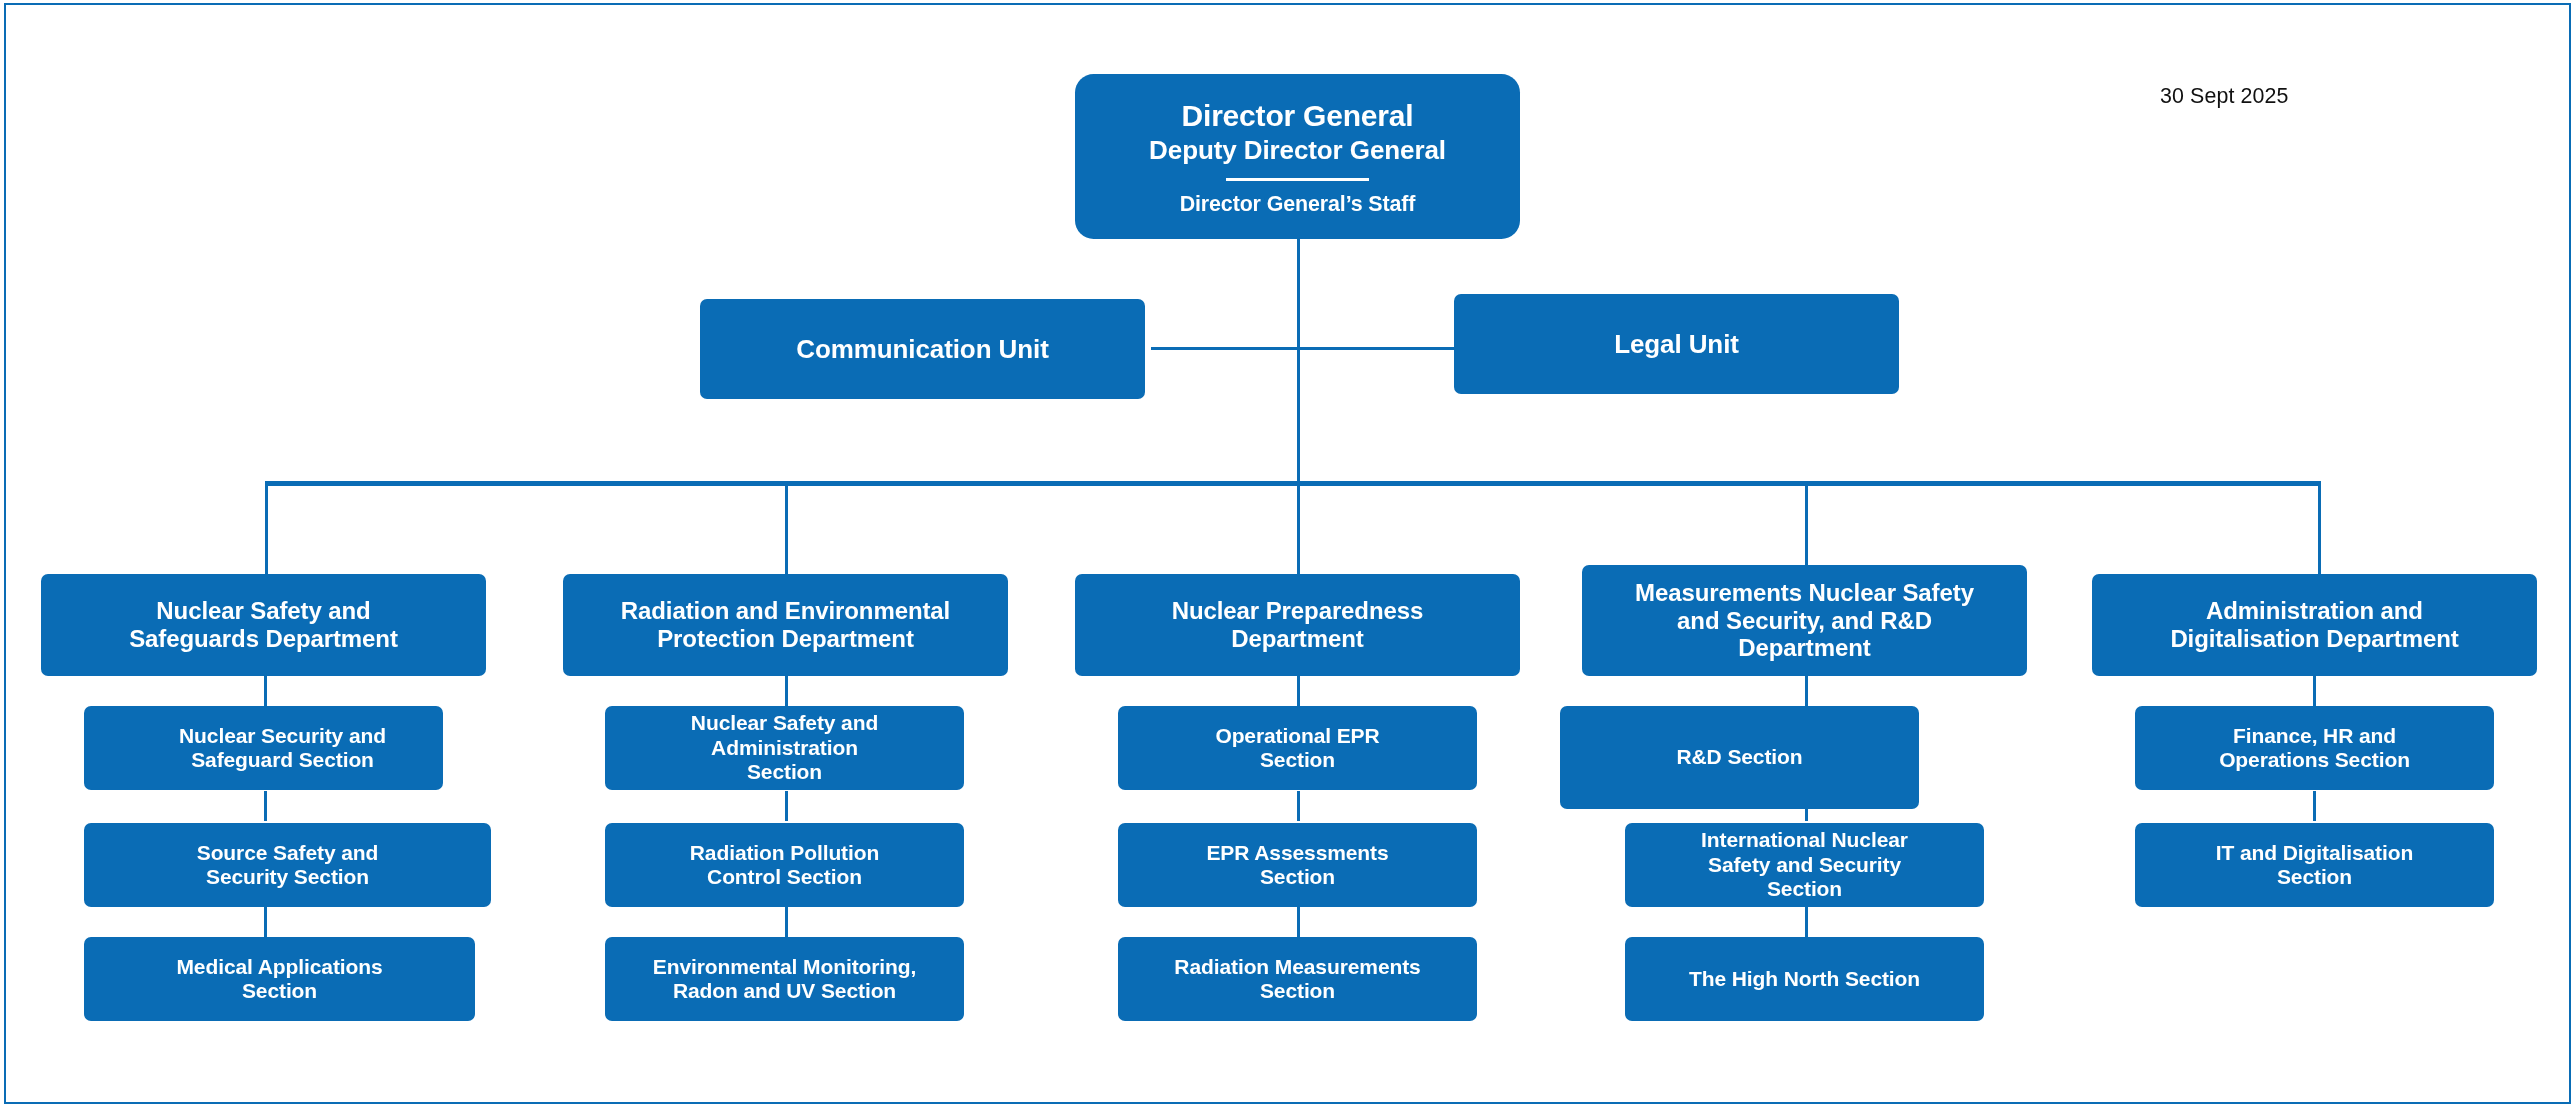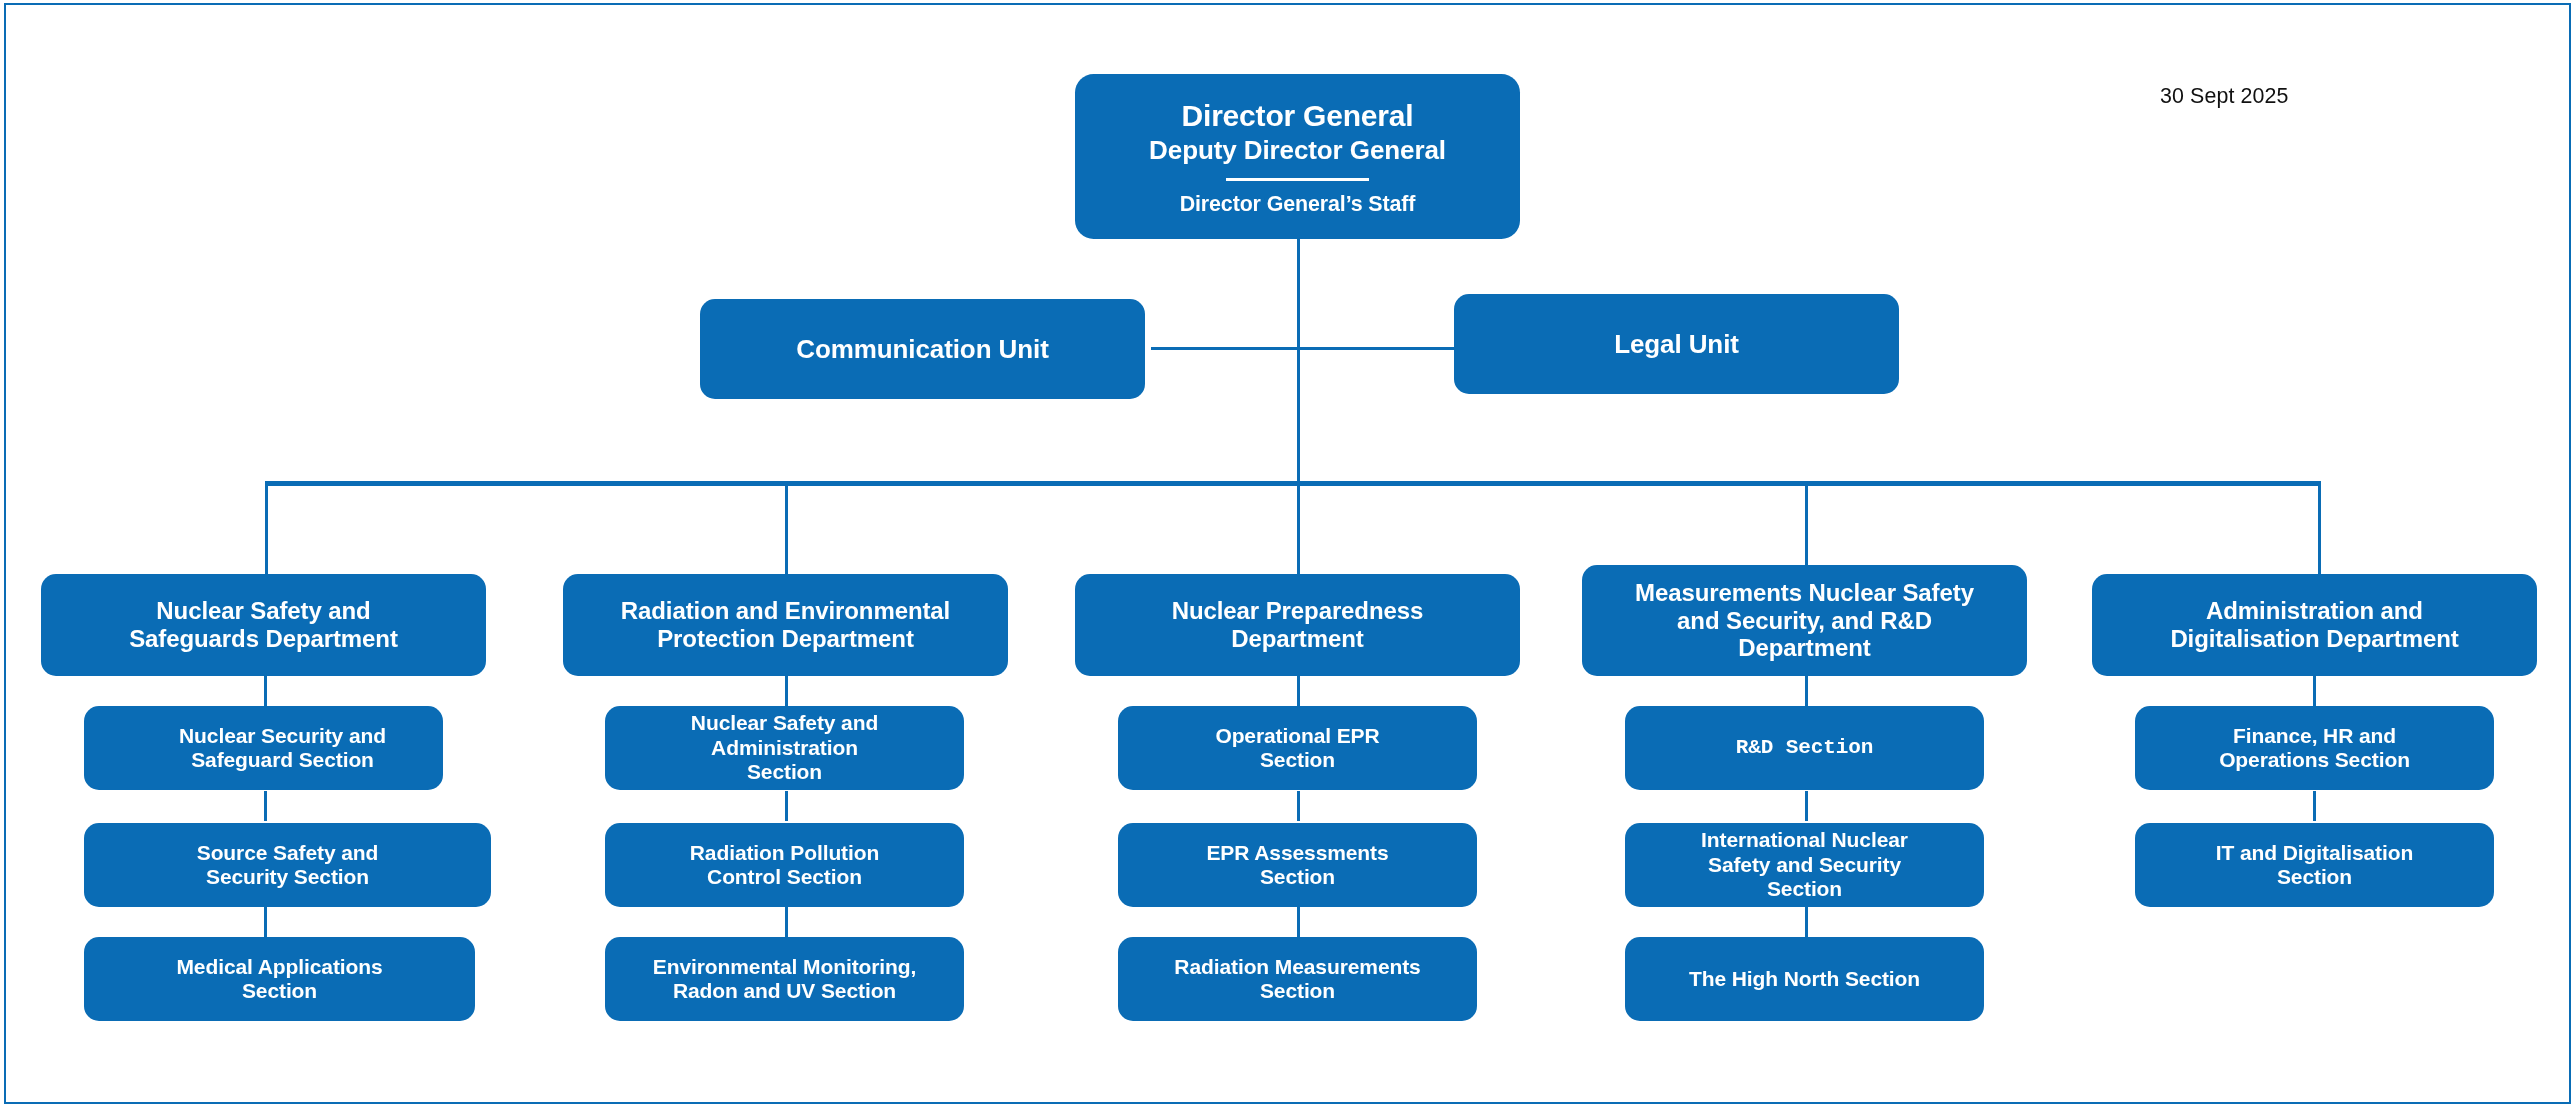--- a/index.html
+++ b/index.html
@@ -49,21 +49,21 @@
     background: #0a6cb5;
   }
   .conn.v { width: 2.9px; }
   .conn.h { height: 2.9px; }
   .conn.bus { height: 5px; }
 
   
   .box {
     position: absolute;
     background: #0a6cb5;
-    border-radius: 15px;
+    border-radius: 7px;
     color: #ffffff;
     display: flex;
     flex-direction: column;
     align-items: center;
     justify-content: center;
     text-align: center;
     box-sizing: border-box;
     padding: 4.3px 10px;
     line-height: 1.16;
   }
@@ -227,21 +227,21 @@
   <div class="box" style="left:1118px; top:937px; width:359px; height:84px;">
     <span class="ln sect-label">Radiation Measurements</span>
     <span class="ln sect-label">Section</span>
   </div>
 
   <div class="box" style="left:1582px; top:565px; width:445px; height:111px;">
     <span class="ln dept-label">Measurements Nuclear Safety</span>
     <span class="ln dept-label">and Security, and R&amp;D</span>
     <span class="ln dept-label">Department</span>
   </div>
-  <div class="box" style="left:1625px; top:706px; width:359px; height:84px;font-family:Liberation Mono, monospace;">
+  <div class="box" style="left:1560px; top:706px; width:359px; height:103px;">
     <span class="ln sect-label">R&amp;D Section</span>
   </div>
   <div class="box" style="left:1625px; top:823px; width:359px; height:84px;">
     <span class="ln sect-label">International Nuclear</span>
     <span class="ln sect-label">Safety and Security</span>
     <span class="ln sect-label">Section</span>
   </div>
   <div class="box" style="left:1625px; top:937px; width:359px; height:84px;">
     <span class="ln sect-label">The High North Section</span>
   </div>

